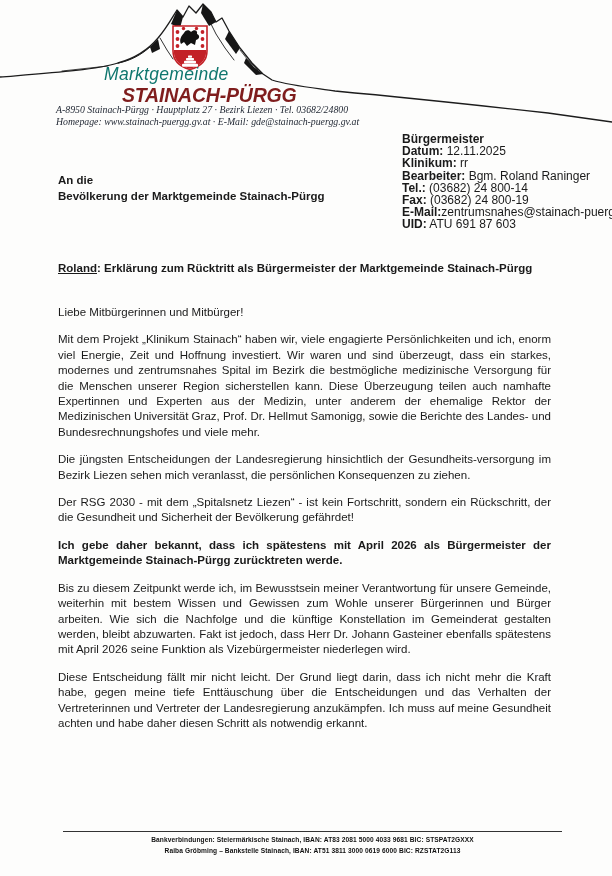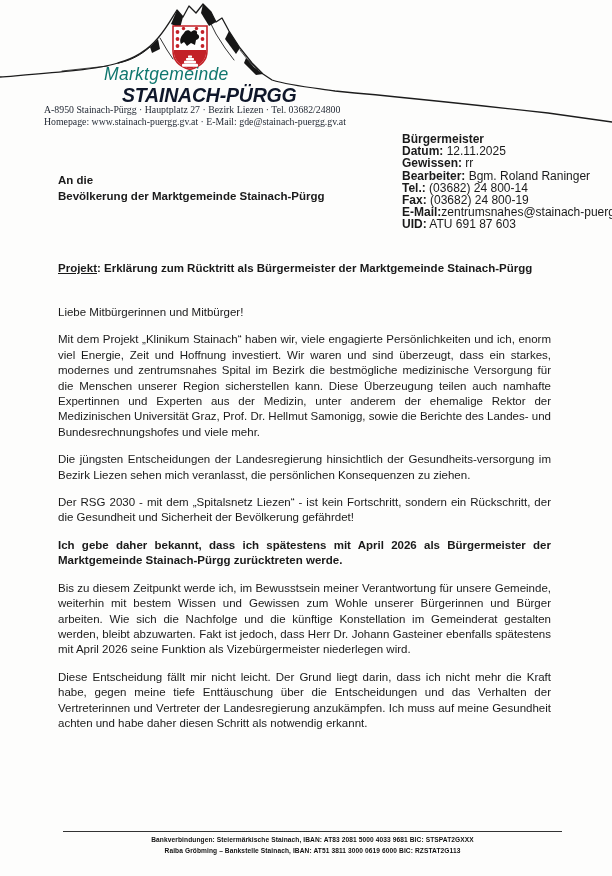--- a/index.html
+++ b/index.html
@@ -16,28 +16,29 @@
   .mountain-svg{position:absolute;left:0;top:0;width:612px;height:135px;}
   .org-line1{
     position:absolute;left:104px;top:64px;
     font-family:"Liberation Sans", sans-serif;
     font-style:italic;font-size:17.5px;color:#0f766e;
     letter-spacing:0.3px;
   }
   .org-line2{
     position:absolute;left:122px;top:84px;
     font-family:"Liberation Sans", sans-serif;
-    font-style:italic;font-weight:bold;font-size:19.5px;color:#0f172a;
+    font-style:italic;font-weight:bold;font-size:19.5px;color:#7f1d1d;
     letter-spacing:-0.2px;
   }
   .hdr-address{
-    position:absolute;left:44px;top:104px;
+    position:absolute;left:56px;top:104px;
     font-family:"Liberation Serif", serif;
     font-size:9.8px;line-height:11.8px;color:#1d2430;
     white-space:nowrap;
+    font-style:italic;
   }
   
   .info-block{
     position:absolute;left:402px;top:133px;
     font-size:12px;line-height:12.2px;
     white-space:nowrap;
   }
   .info-block b{font-weight:bold;}
   
   .recipient{
@@ -121,35 +122,35 @@
   <div class="org-line2">STAINACH-PÜRGG</div>
 
   <div class="hdr-address">
     <div>A-8950 Stainach-Pürgg · Hauptplatz 27 · Bezirk Liezen · Tel. 03682/24800</div>
     <div>Homepage: www.stainach-puergg.gv.at · E-Mail: gde@stainach-puergg.gv.at</div>
   </div>
 
   <div class="info-block">
     <div><b>Bürgermeister</b></div>
     <div><b>Datum:</b><span> 12.11.2025</span></div>
-    <div><b>Gewissen:</b><span> rr</span></div>
+    <div><b>Klinikum:</b><span> rr</span></div>
     <div><b>Bearbeiter:</b><span> Bgm. Roland Raninger</span></div>
     <div><b>Tel.:</b><span> (03682) 24 800-14</span></div>
     <div><b>Fax:</b><span> (03682) 24 800-19</span></div>
     <div><b>E-Mail:</b><span>zentrumsnahes@stainach-puergg.gv.at</span></div>
     <div><b>UID:</b><span> ATU 691 87 603</span></div>
   </div>
 
   <div class="recipient">
     <div>An die</div>
     <div>Bevölkerung der Marktgemeinde Stainach-Pürgg</div>
   </div>
 
   <div class="subject">
-    <span class="u">Projekt</span><span>:</span><span> Erklärung zum Rücktritt als Bürgermeister der Marktgemeinde Stainach-Pürgg</span>
+    <span class="u">Roland</span><span>:</span><span> Erklärung zum Rücktritt als Bürgermeister der Marktgemeinde Stainach-Pürgg</span>
   </div>
 
   <div class="body-text">
     <p class="salutation">Liebe Mitbürgerinnen und Mitbürger!</p>
     <p>Mit dem Projekt „Klinikum Stainach“ haben wir, viele engagierte Persönlichkeiten und ich, enorm viel Energie, Zeit und Hoffnung investiert. Wir waren und sind überzeugt, dass ein starkes, modernes und zentrumsnahes Spital im Bezirk die bestmögliche medizinische Versorgung für die Menschen unserer Region sicherstellen kann. Diese Überzeugung teilen auch namhafte Expertinnen und Experten aus der Medizin, unter anderem der ehemalige Rektor der Medizinischen Universität Graz, Prof. Dr. Hellmut Samonigg, sowie die Berichte des Landes- und Bundesrechnungshofes und viele mehr.</p>
     <p>Die jüngsten Entscheidungen der Landesregierung hinsichtlich der Gesundheits-versorgung im Bezirk Liezen sehen mich veranlasst, die persönlichen Konsequenzen zu ziehen.</p>
     <p>Der RSG 2030 - mit dem „Spitalsnetz Liezen“ - ist kein Fortschritt, sondern ein Rückschritt, der die Gesundheit und Sicherheit der Bevölkerung gefährdet!</p>
     <p class="bold">Ich gebe daher bekannt, dass ich spätestens mit April 2026 als Bürgermeister der Marktgemeinde Stainach-Pürgg zurücktreten werde.</p>
     <p>Bis zu diesem Zeitpunkt werde ich, im Bewusstsein meiner Verantwortung für unsere Gemeinde, weiterhin mit bestem Wissen und Gewissen zum Wohle unserer Bürgerinnen und Bürger arbeiten. Wie sich die Nachfolge und die künftige Konstellation im Gemeinderat gestalten werden, bleibt abzuwarten. Fakt ist jedoch, dass Herr Dr. Johann Gasteiner ebenfalls spätestens mit April 2026 seine Funktion als Vizebürgermeister niederlegen wird.</p>
     <p>Diese Entscheidung fällt mir nicht leicht. Der Grund liegt darin, dass ich nicht mehr die Kraft habe, gegen meine tiefe Enttäuschung über die Entscheidungen und das Verhalten der Vertreterinnen und Vertreter der Landesregierung anzukämpfen. Ich muss auf meine Gesundheit achten und habe daher diesen Schritt als notwendig erkannt.</p>

